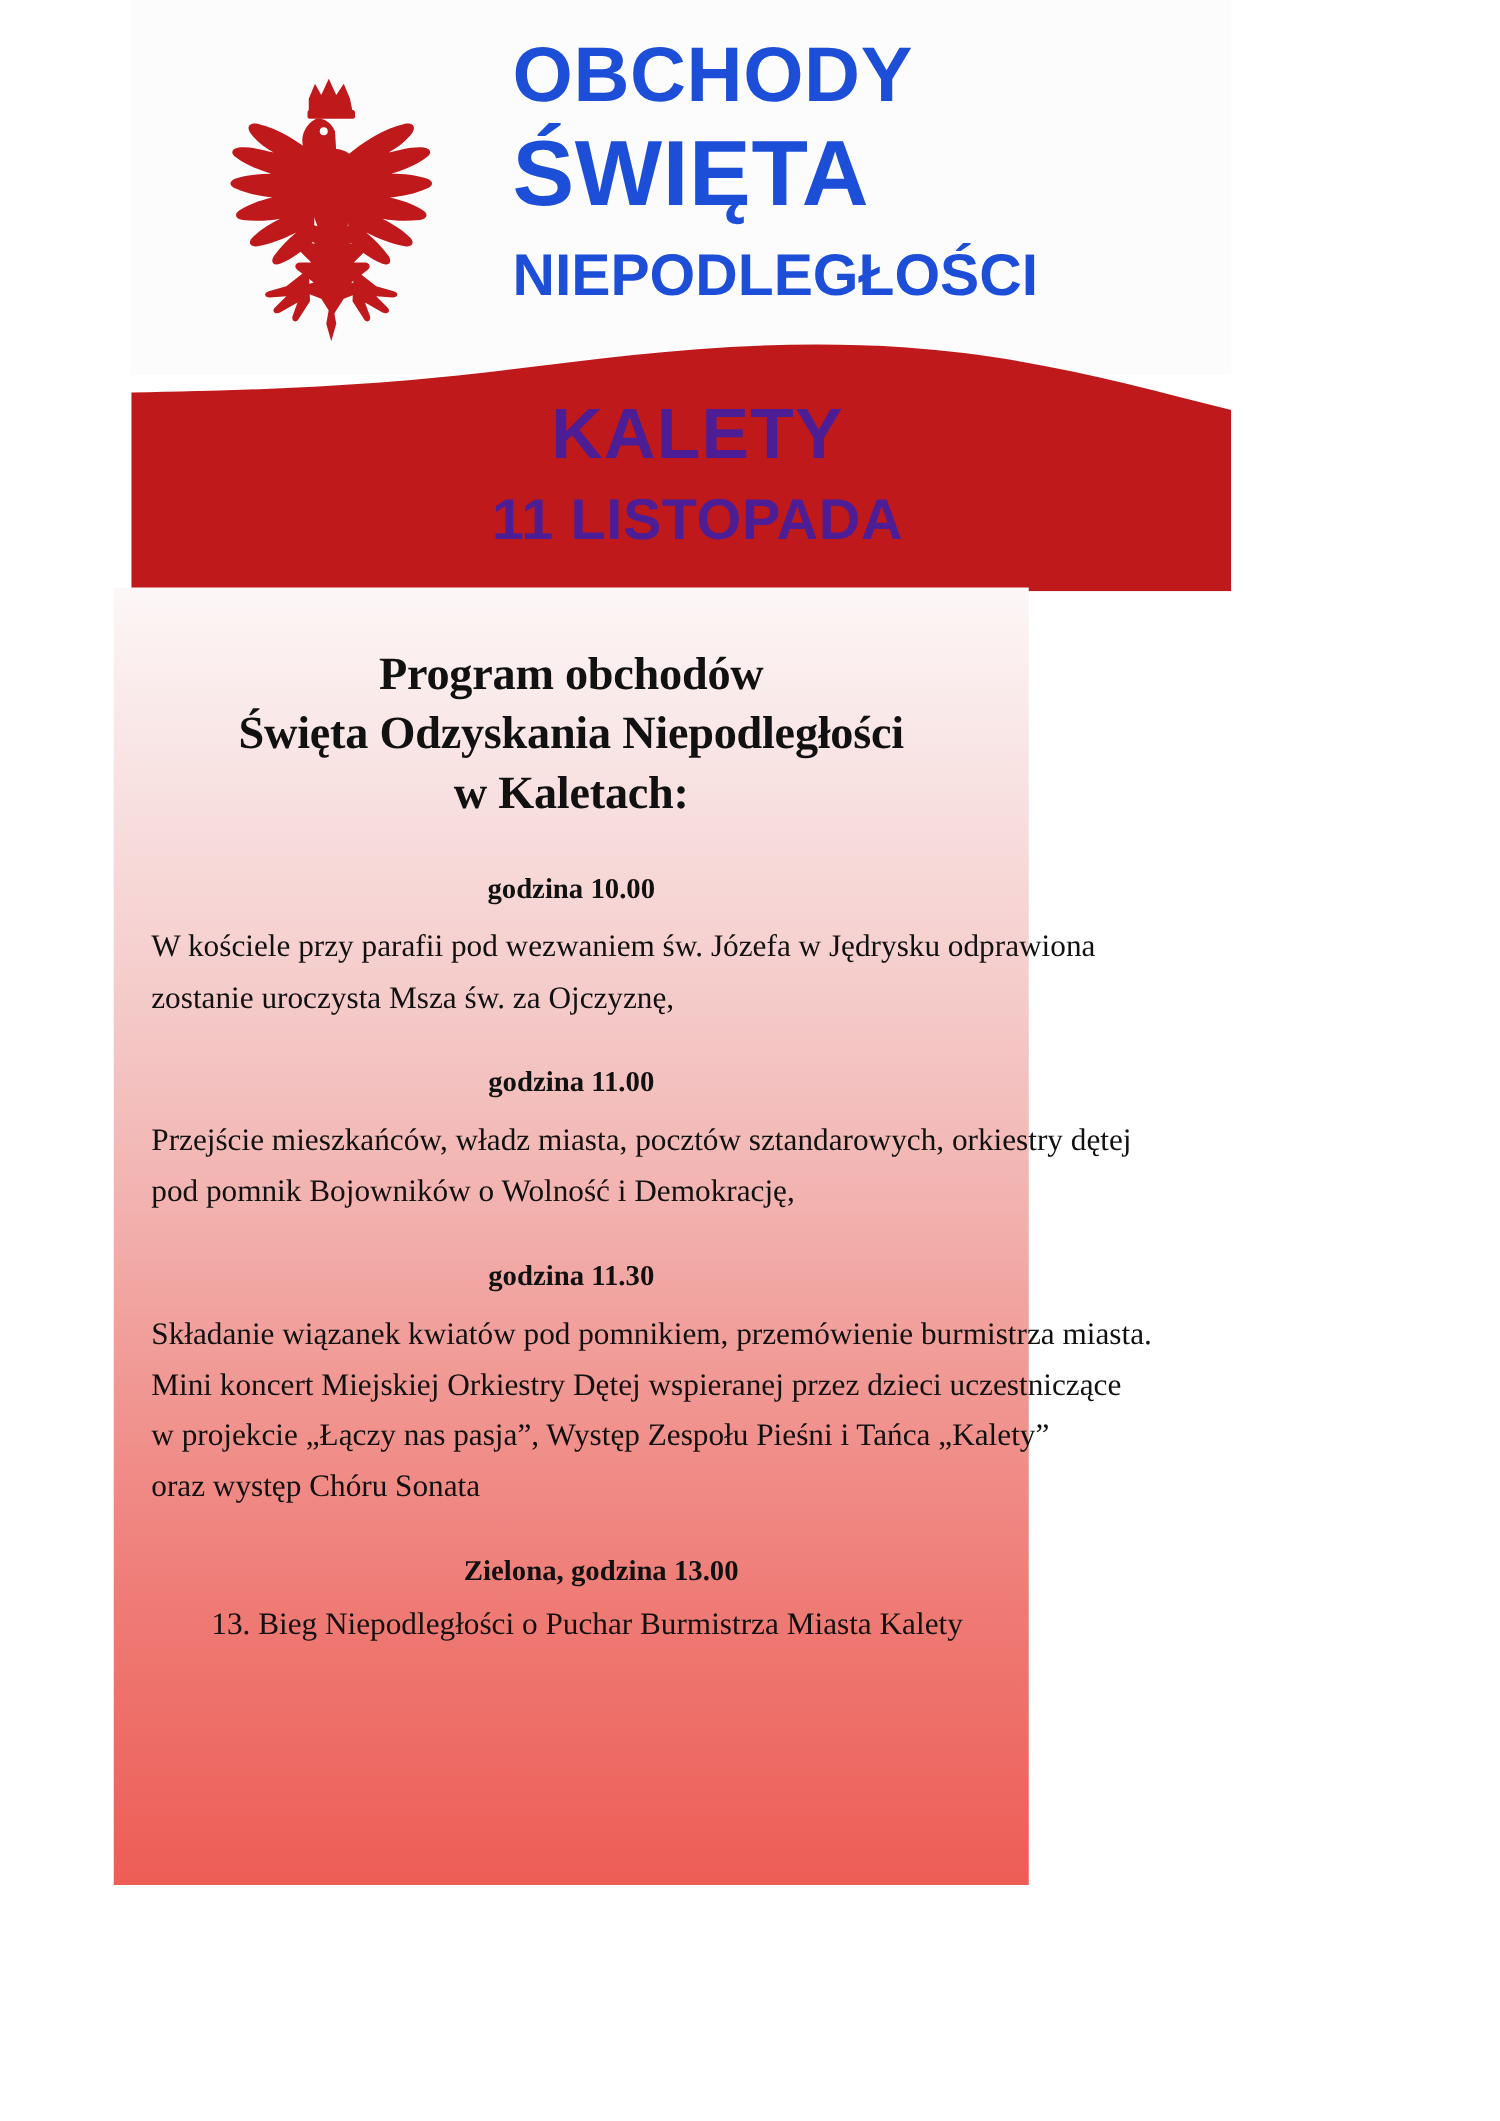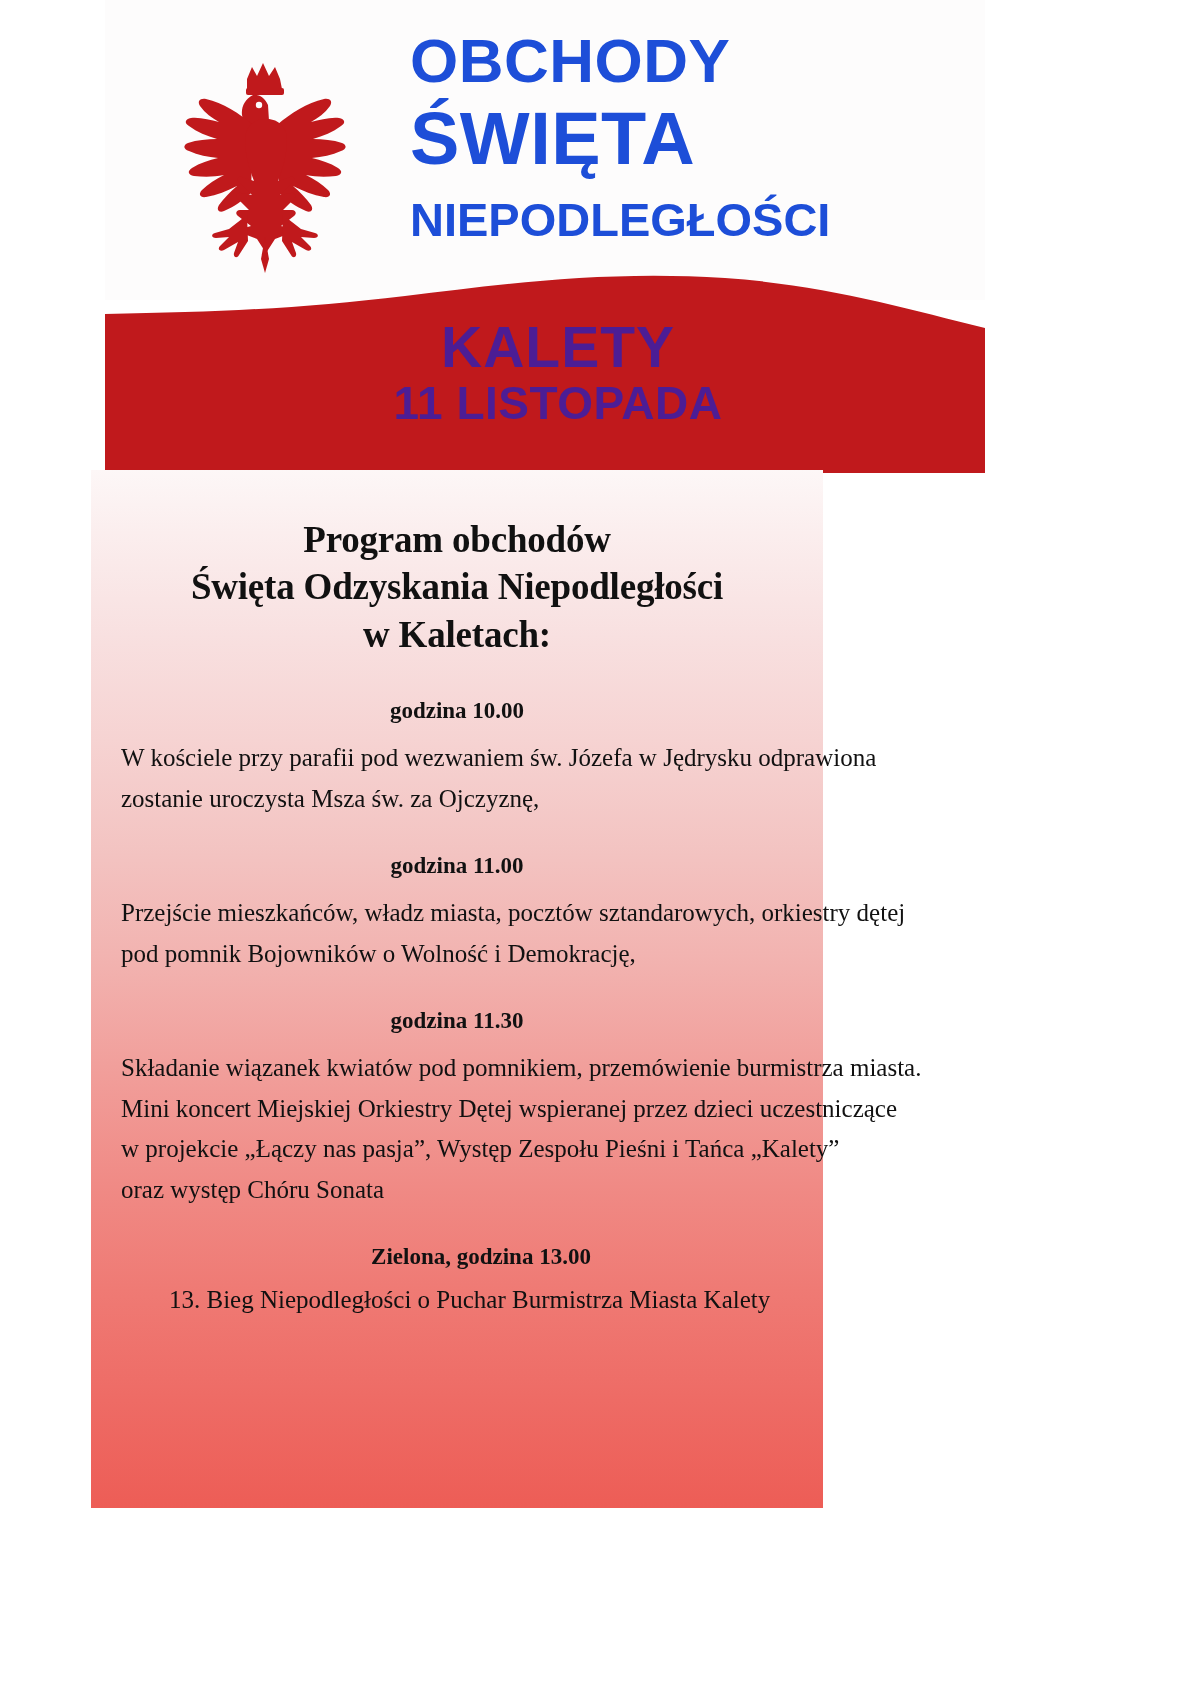--- a/index.html
+++ b/index.html
@@ -76,21 +76,21 @@
     margin-left: 13px;
   }
   .banner-city {
     position: absolute;
     left: 0; top: 46px; width: 880px;
     font-size: 57px;
     letter-spacing: 1px;
   }
   .banner-date {
     position: absolute;
-    left: 0; top: 108px; width: 880px;
+    left: 0; top: 120px; width: 880px;
     font-size: 46px;
     letter-spacing: 0.5px;
   }
 
   
   .body-panel {
     position: absolute;
     left: 91px;
     top: 470px;
     width: 732px;

